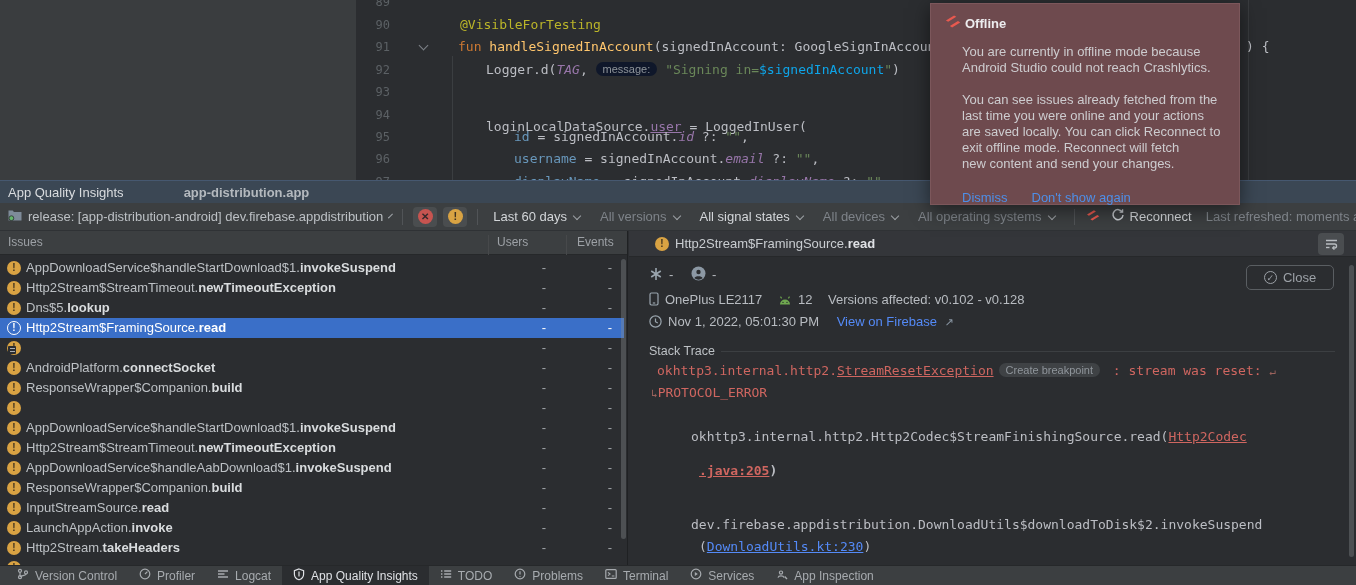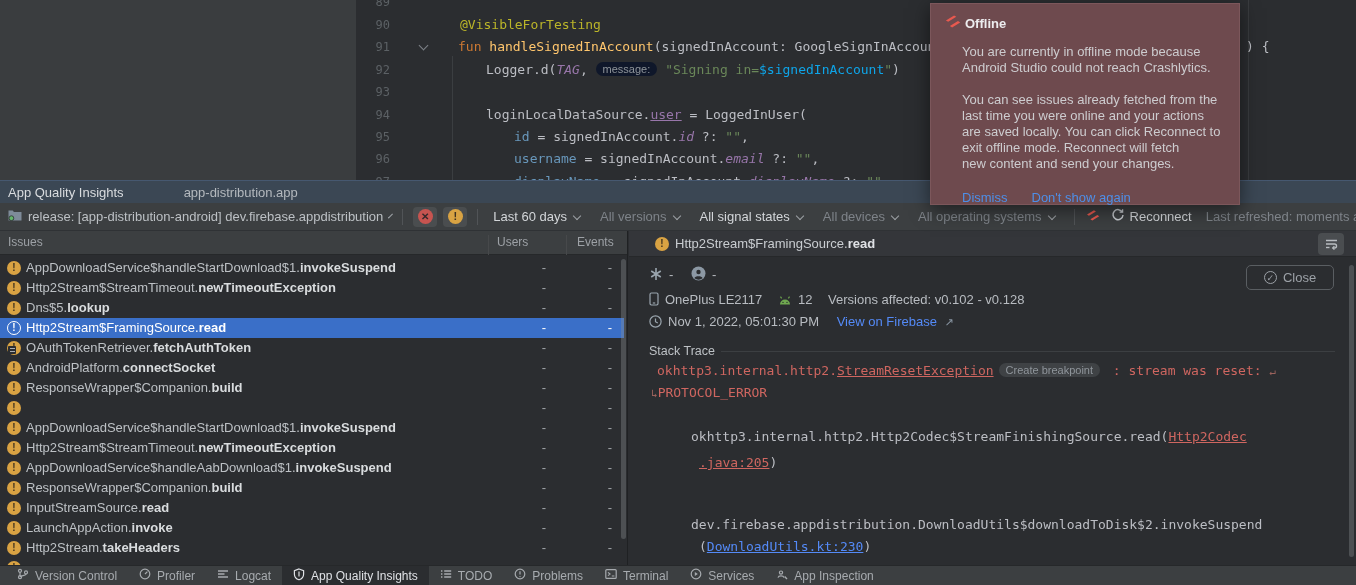--- a/index.html
+++ b/index.html
@@ -25,21 +25,21 @@
   .tok-inlay{background:#0f172a;color:#8F959B;border-radius:8px;padding:1px 7px;
              font:11px "Liberation Sans",sans-serif;vertical-align:1px;}
   .tail{position:absolute;top:0;font:13px "DejaVu Sans Mono",monospace;line-height:22px;color:#BCBEC4;}
   .fold-chev{position:absolute;width:7px;height:7px;border-right:1.5px solid #7D8287;
              border-bottom:1.5px solid #7D8287;transform:rotate(45deg);}
 
   
   #aqi-header{position:absolute;left:0;top:180px;width:1356px;height:23px;background:#3B4754;
               border-top:1px solid #465870;display:flex;align-items:center;}
   #aqi-header .tw-title{color:#D9DCDF;margin-left:8px;}
-  #aqi-header .tw-tab{color:#B4B9BE;margin-left:60px;}
+  #aqi-header .tw-tab{color:#B4B9BE;margin-left:60px;font-weight:bold;}
   #aqi-toolbar{position:absolute;left:0;top:203px;width:1356px;height:28px;background:#3C3F41;
                border-bottom:1px solid #2F3235;display:flex;align-items:center;white-space:nowrap;overflow:hidden;}
   .tb-sep{width:1px;height:16px;background:#515457;margin:0 7px;flex:none;}
   .chev{display:inline-block;width:6px;height:6px;border-right:1.5px solid #9DA1A6;
         border-bottom:1.5px solid #9DA1A6;transform:rotate(45deg);margin:0 4px 2px 7px;}
   .filter{display:flex;align-items:center;margin:0 8px;cursor:default;}
   .filter.bright{color:#D3D6D9;} .filter.dim{color:#7E8389;}
   .tb-tile{width:24px;height:20px;background:#4A4D4F;border-radius:4px;display:flex;
            align-items:center;justify-content:center;margin:0 3px;flex:none;}
   .circ-fatal{width:15px;height:15px;border-radius:50%;background:#C75450;color:#36282A;
@@ -130,21 +130,21 @@
   <div id="editor">
     <div id="left-pane"></div>
     <div id="margin-guide"></div>
     <div id="indent-guide"></div>
     <div id="code-lines">
         <div class="code-line" style="top: -9px;"><span class="lnum">89</span><span class="ltext" style="padding-left: 0px;"></span></div>
         <div class="code-line" style="top: 14px;"><span class="lnum">90</span><span class="ltext" style="padding-left: 30px;"><span class="tok-ann">@VisibleForTesting</span></span></div>
         <div class="code-line" style="top: 36px;"><span class="lnum">91</span><span class="fold-chev" style="left: 420px; top: 6px;"></span><span class="ltext" style="padding-left: 28px;"><span class="tok-kw">fun </span><span class="tok-fn">handleSignedInAccount</span><span class="tok-plain">(signedInAccount: GoogleSignInAccount</span></span><span class="tail" style="left: 1246px;">) {</span></div>
         <div class="code-line" style="top: 59px;"><span class="lnum">92</span><span class="ltext" style="padding-left: 56px;"><span class="tok-plain">Logger.d(</span><span class="tok-prop">TAG</span><span class="tok-plain">, </span><span class="tok-inlay">message:</span><span class="tok-plain"> </span><span class="tok-str">"Signing in=</span><span class="tok-tpl">$signedInAccount</span><span class="tok-str">"</span><span class="tok-plain">)</span></span></div>
         <div class="code-line" style="top: 81px;"><span class="lnum">93</span><span class="ltext" style="padding-left: 56px;"></span></div>
-        <div class="code-line" style="top: 104px;"><span class="lnum">94</span><span class="ltext" style="padding-left: 56px;"><span class="tok-plain">loginLocalDataSource.</span><span class="tok-propU">user</span><span class="tok-plain"> = LoggedInUser(</span></span></div>
+        <div class="code-line" style="top: 104px;"><span class="lnum">94</span><span class="ltext" style="padding-left: 56px; margin-top: 12px;"><span class="tok-plain">loginLocalDataSource.</span><span class="tok-propU">user</span><span class="tok-plain"> = LoggedInUser(</span></span></div>
         <div class="code-line" style="top: 126px;"><span class="lnum">95</span><span class="ltext" style="padding-left: 84px;"><span class="tok-named">id</span><span class="tok-plain"> = signedInAccount.</span><span class="tok-prop">id</span><span class="tok-plain"> ?: </span><span class="tok-str">""</span><span class="tok-plain">,</span></span></div>
         <div class="code-line" style="top: 148px;"><span class="lnum">96</span><span class="ltext" style="padding-left: 84px;"><span class="tok-named">username</span><span class="tok-plain"> = signedInAccount.</span><span class="tok-prop">email</span><span class="tok-plain"> ?: </span><span class="tok-str">""</span><span class="tok-plain">,</span></span></div>
         <div class="code-line" style="top: 171px;"><span class="lnum">97</span><span class="ltext" style="padding-left: 84px;"><span class="tok-named">displayName</span><span class="tok-plain"> = signedInAccount.</span><span class="tok-prop">displayName</span><span class="tok-plain"> ?: </span><span class="tok-str">""</span></span></div>
       </div>
   </div>
 
   <div id="aqi-header">
     <span class="tw-title">App Quality Insights</span>
     <span class="tw-tab">app-distribution.app</span>
   </div>
@@ -235,21 +235,20 @@
           </div>
           <div class="issue-row sel" style="top: 63px;">
             <span class="icn-warn sel-ic">!</span>
             <span class="irow-text"><span>Http2Stream$FramingSource.</span><b>read</b></span>
             <span class="udash">-</span>
             <span class="edash">-</span>
           </div>
           <div class="issue-row" style="top: 83px;">
             <span class="icn-warn">!</span>
             <span class="icn-badge"></span>
-            <span class="irow-text"><span>OAuthTokenRetriever.</span><b>fetchAuthToken</b></span>
             <span class="udash">-</span>
             <span class="edash">-</span>
           </div>
           <div class="issue-row" style="top: 103px;">
             <span class="icn-warn">!</span>
             <span class="irow-text"><span>AndroidPlatform.</span><b>connectSocket</b></span>
             <span class="udash">-</span>
             <span class="edash">-</span>
           </div>
           <div class="issue-row" style="top: 123px;">
@@ -378,21 +377,21 @@
       </div>
 
       <div id="stack-head">
         <span id="stack-label">Stack Trace</span>
         <span id="stack-rule"></span>
       </div>
       <div id="stack-lines">
           <div class="stk-line" style="top: 0px;"><span style="padding-left: 28px; display: inline-block;"><span class="sg-err">okhttp3.internal.http2.</span><span class="sg-errU">StreamResetException</span><span class="sg-inlay">Create breakpoint</span><span class="sg-err"> : stream was reset: </span><span class="sg-wrap">↵</span></span></div>
           <div class="stk-line" style="top: 22px;"><span style="padding-left: 22px; display: inline-block;"><span class="sg-wrap">↳</span><span class="sg-err">PROTOCOL_ERROR</span></span></div>
           <div class="stk-line" style="top: 66px;"><span style="padding-left: 62px; display: inline-block;"><span class="sg-plain">okhttp3.internal.http2.Http2Codec$StreamFinishingSource.read(</span><span class="sg-redU">Http2Codec</span></span></div>
-          <div class="stk-line" style="top: 92px;"><span style="padding-left: 70px; display: inline-block;"><span class="sg-redU">.java:205</span><span class="sg-plain">)</span></span></div>
+          <div class="stk-line" style="top: 100px; font-weight: bold;"><span style="padding-left: 70px; display: inline-block;"><span class="sg-redU">.java:205</span><span class="sg-plain">)</span></span></div>
           <div class="stk-line" style="top: 154px;"><span style="padding-left: 62px; display: inline-block;"><span class="sg-plain">dev.firebase.appdistribution.DownloadUtils$downloadToDisk$2.invokeSuspend</span></span></div>
           <div class="stk-line" style="top: 176px;"><span style="padding-left: 70px; display: inline-block;"><span class="sg-plain">(</span><span class="sg-blueU">DownloadUtils.kt:230</span><span class="sg-plain">)</span></span></div>
         </div>
       <div id="detail-scroll"></div>
     </div>
   </div>
 
   <div id="bottom-bar">
       <div class="btab">
         <span><svg width="12" height="12" viewBox="0 0 12 12" fill="none" stroke="currentColor" stroke-width="1.2">

